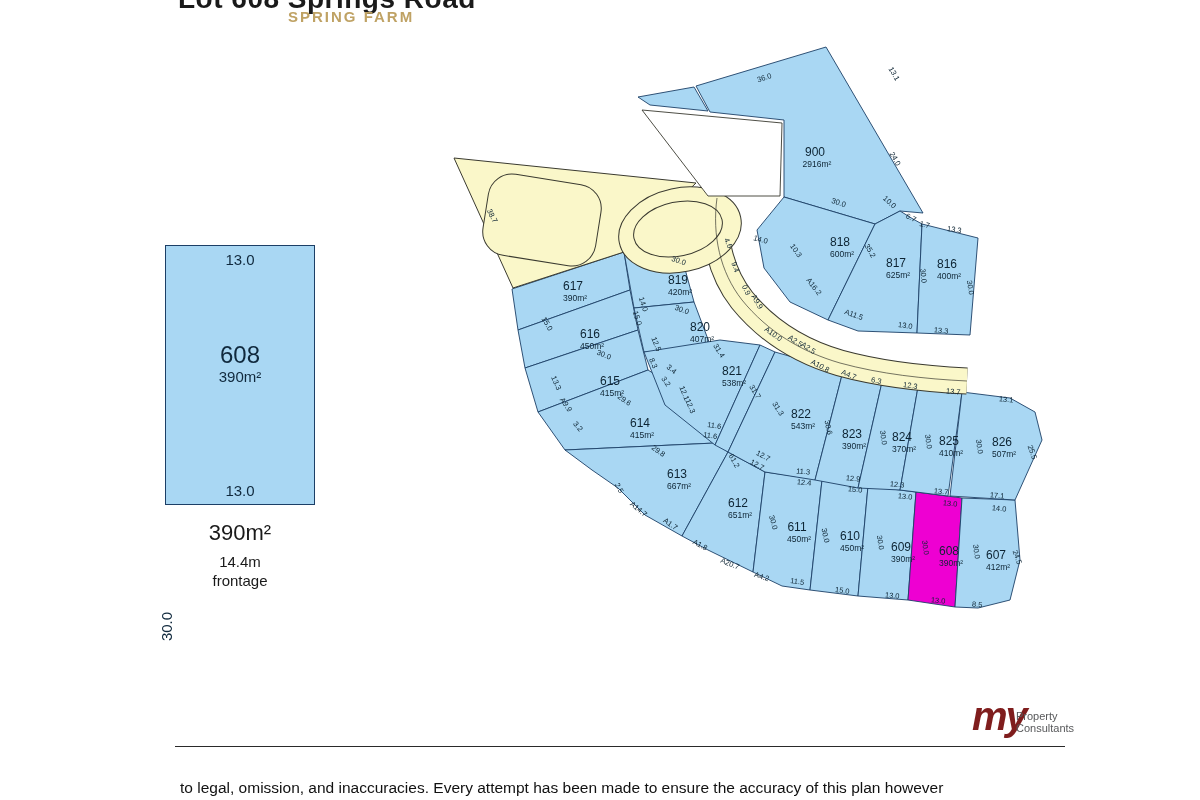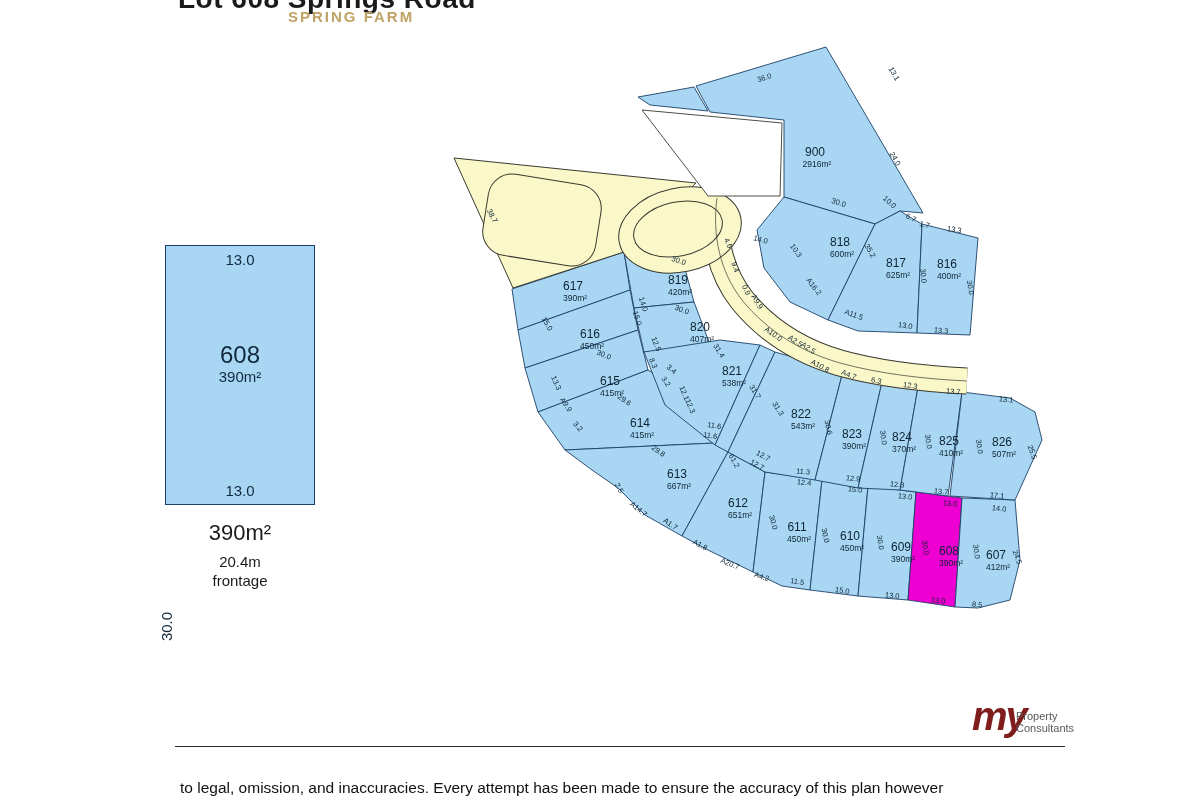--- a/index.html
+++ b/index.html
@@ -218,21 +218,21 @@
     <div class="dim dim-top">13.0</div>
     <div class="dim dim-left">30.0</div>
     <div class="lotnum">608</div>
     <div class="lotarea">390m²</div>
     <div class="dim dim-bottom">13.0</div>
   </div>
 
   <div class="summary">
     <div class="s-area">390m²</div>
     <div class="s-frontage">
-      <span>20.4m</span><br>
+      <span>14.4m</span><br>
       <span>frontage</span>
     </div>
   </div>
 
   <div class="logo">
     <span class="my">my</span>
     <span class="lg-text">
       <span>Property</span><br>
       <span>Consultants</span>
     </span>

